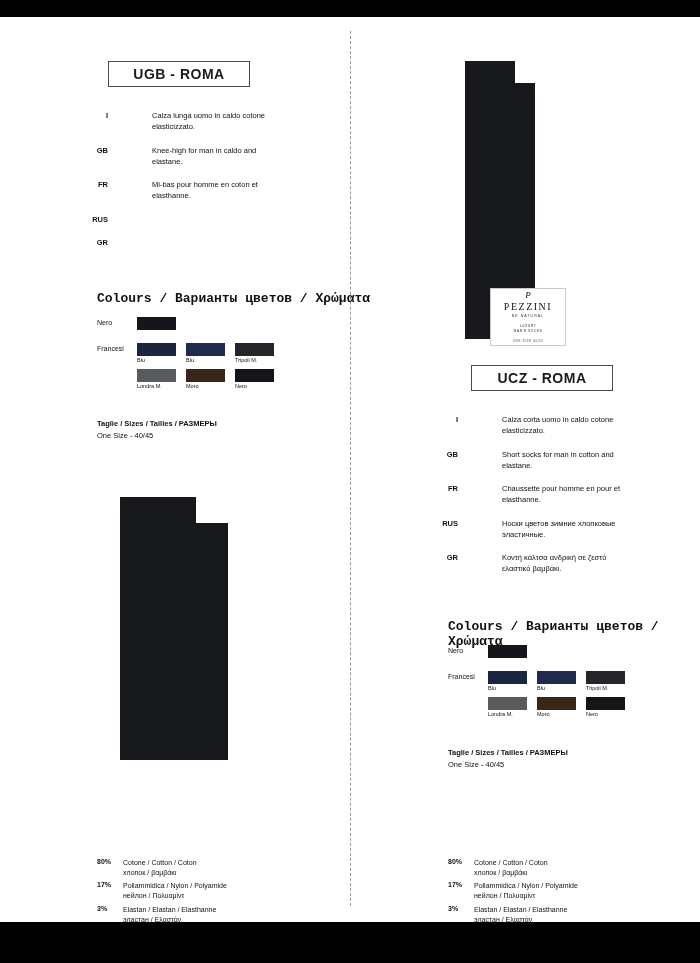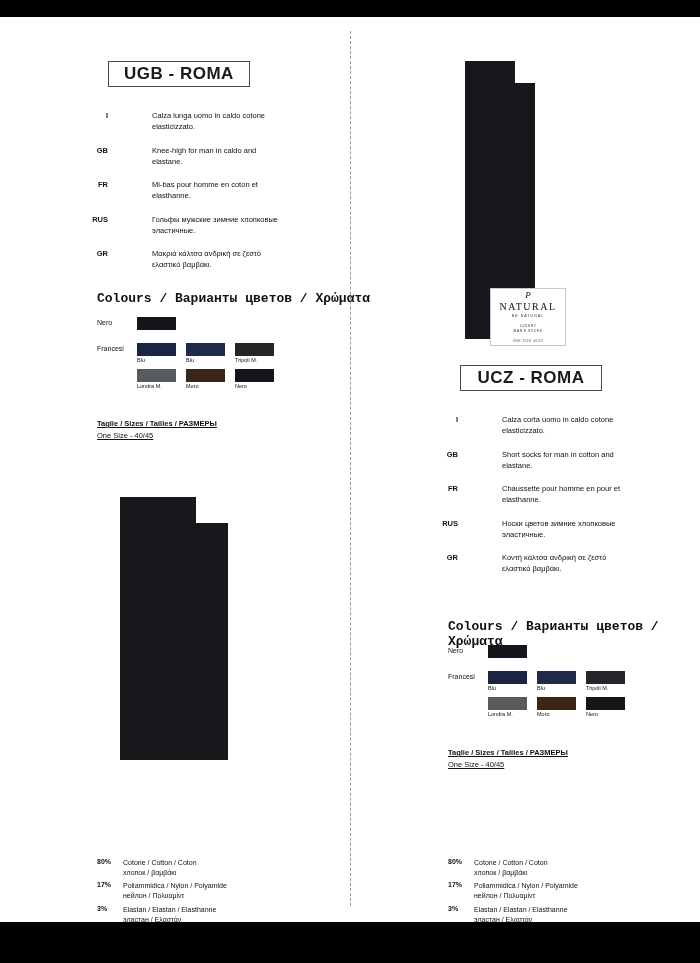--- a/index.html
+++ b/index.html
@@ -41,28 +41,28 @@
   
   .title-box {
     position: absolute;
     border: 1px solid #4a4a4a;
     background: #ffffff;
     display: flex;
     align-items: center;
     justify-content: center;
   }
   .title-box span {
-    font-size: 17px;
+    font-size: 14px;
     font-weight: bold;
     letter-spacing: 0.5px;
     color: #1a1a1a;
     text-align: right;
   }
   #title-ugb { left: 108px; top: 44px; width: 140px; height: 24px; }
-  #title-ucz { left: 460px; top: 348px; width: 140px; height: 24px; }
+  #title-ucz { left: 471px; top: 348px; width: 140px; height: 24px; }
 
   
   .desc {
     position: absolute;
     width: 205px;
   }
   .desc-row {
     display: flex;
     margin-bottom: 12px;
   }
@@ -131,21 +131,20 @@
     height: 8px;
   }
   .swatch-indent { margin-left: 40px; }
 
   
   .sizes {
     position: absolute;
     font-size: 7.5px;
     color: #111111;
     line-height: 1.6;
-    text-decoration: underline;
   }
   .sizes .sz-title { font-weight: bold; display: block; }
   .sizes .sz-val { display: block; }
   #sizes-ugb { left: 97px; top: 401px; }
   #sizes-ucz { left: 448px; top: 730px; }
 
   
   .sock {
     position: absolute;
     background: #17181c;
@@ -251,25 +250,23 @@
     <div class="desc-row">
       <div class="desc-code">GB</div>
       <div class="desc-text">Knee-high for man in caldo and elastane.</div>
     </div>
     <div class="desc-row">
       <div class="desc-code">FR</div>
       <div class="desc-text">Mi-bas pour homme en coton et elasthanne.</div>
     </div>
     <div class="desc-row">
       <div class="desc-code">RUS</div>
-      <div class="desc-text">Гольфы мужские зимние хлопковые эластичные.</div>
     </div>
     <div class="desc-row">
       <div class="desc-code">GR</div>
-      <div class="desc-text">Μακριά κάλτσα ανδρική σε ζεστό ελαστικό βαμβάκι.</div>
     </div>
   </div>
 
   <div class="colours-title" id="colours-title-ugb">Colours / Варианты цветов / Χρώματα</div>
 
   <div class="swatch-area" id="swatch-ugb">
     <div class="swatch-row">
       <div class="swatch-label">Nero</div>
       <div class="swatch-cell">
         <span class="swatch-chip" style="background:#14161b"></span>
@@ -309,21 +306,21 @@
 
   <div class="sizes" id="sizes-ugb">
     <span class="sz-title">Taglie / Sizes / Tailles / РАЗМЕРЫ</span>
     <span class="sz-val">One Size  -  40/45</span>
   </div>
 
   <div class="sock" id="sock-ugb">
     <div class="sock-cuffcut"></div>
     <div class="label-card">
       <div class="label-mark">P</div>
-      <div class="label-brand">NATURAL</div>
+      <div class="label-brand">PEZZINI</div>
       <div class="label-sub">BE NATURAL</div>
       <div class="label-cat">LUXURY<br>MAN'S SOCKS</div>
       <div class="label-size">ONE SIZE 40/45</div>
     </div>
   </div>
 
   <div class="composition" id="comp-ugb">
     <div class="comp-row">
       <div class="comp-pct">80%</div>
       <div class="comp-txt">Cotone / Cotton / Coton<br>хлопок / βαμβάκι</div>

